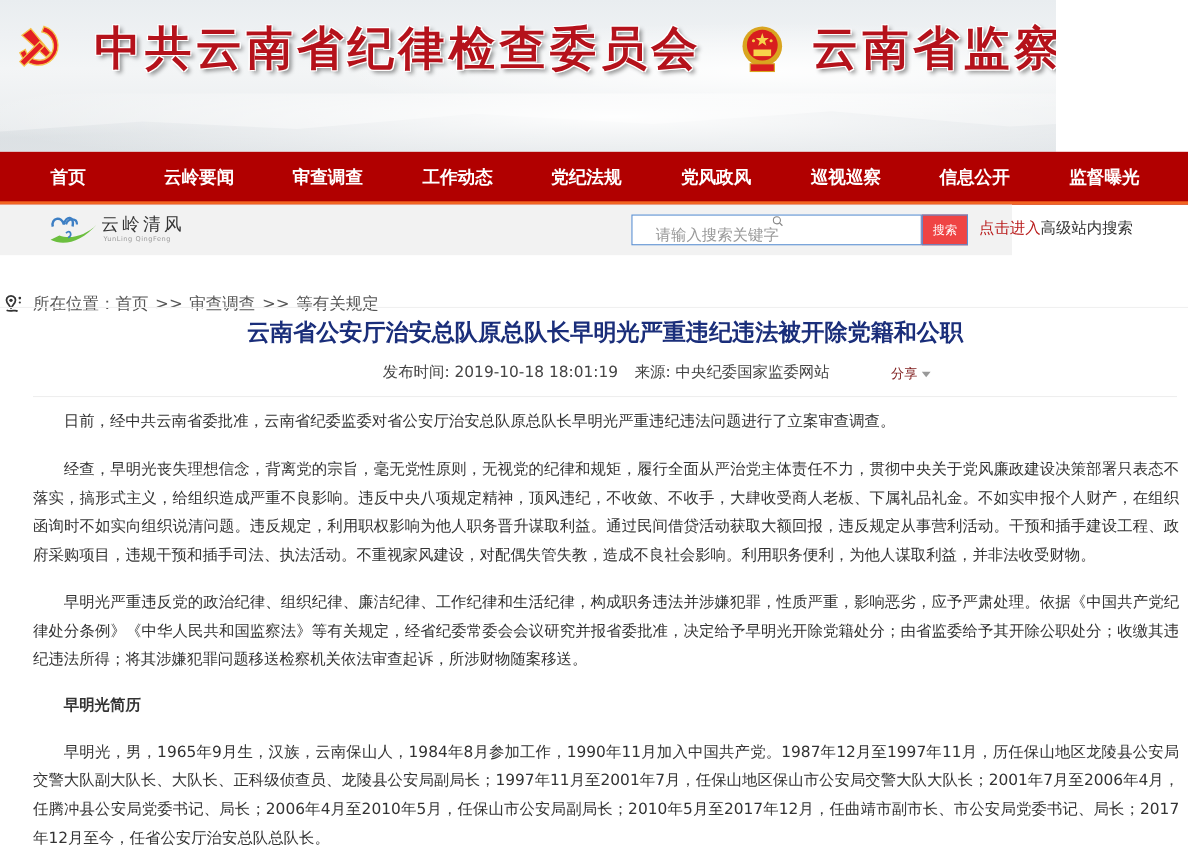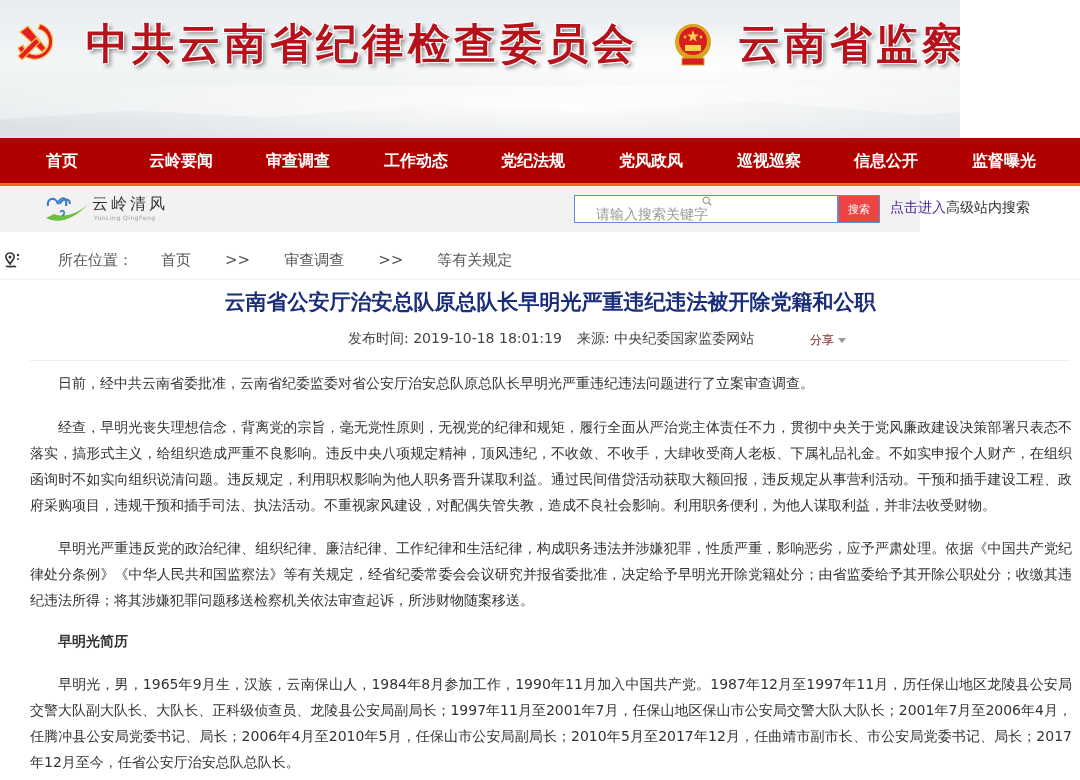--- a/index.html
+++ b/index.html
@@ -63,27 +63,27 @@
       border: none; outline: none; font-size: 14px; width: 220px; color: #333;
       font-family: "DejaVu Sans", "Liberation Sans", sans-serif; background: transparent;
     }
     .search-input::placeholder { color: #999; }
     .search-btn {
       position: absolute; left: 838px; top: 9px; width: 42px; height: 28px;
       background: #ef4444; color: #fff; font-size: 11px; text-align: center; line-height: 28px;
       border: 1px solid #5b8fd1; cursor: pointer;
     }
     .adv-search { position: absolute; left: 890px; top: 13px; font-size: 14px; white-space: nowrap; }
-    .adv-link { color: #4c1d95; cursor: pointer; }
+    .adv-link { color: #b91c1c; cursor: pointer; }
     .adv-rest { color: #333; }
 
     
     .breadcrumb {
-      position: absolute; left: 0; top: 246px; height: 28px; display: flex; align-items: center;
-      font-size: 15px; color: #555; white-space: nowrap; gap: 28px;
+      position: absolute; left: 0; top: 262px; height: 28px; display: flex; align-items: center;
+      font-size: 15px; color: #555; white-space: nowrap;
     }
     .loc-icon { width: 18px; height: 18px; margin-left: 4px; margin-right: 8px; }
     .bc-link { color: #555; cursor: pointer; }
     .bc-sep { margin: 0 6px; color: #555; }
     .divider1 { position: absolute; left: 0; top: 279px; width: 1080px; height: 1px; background: #f0f0f0; }
 
     
     .article-title {
       position: absolute; left: 0; top: 288px; width: 1100px; text-align: center;
       font-size: 21px; font-weight: bold; color: #1a2e7a; white-space: nowrap;

